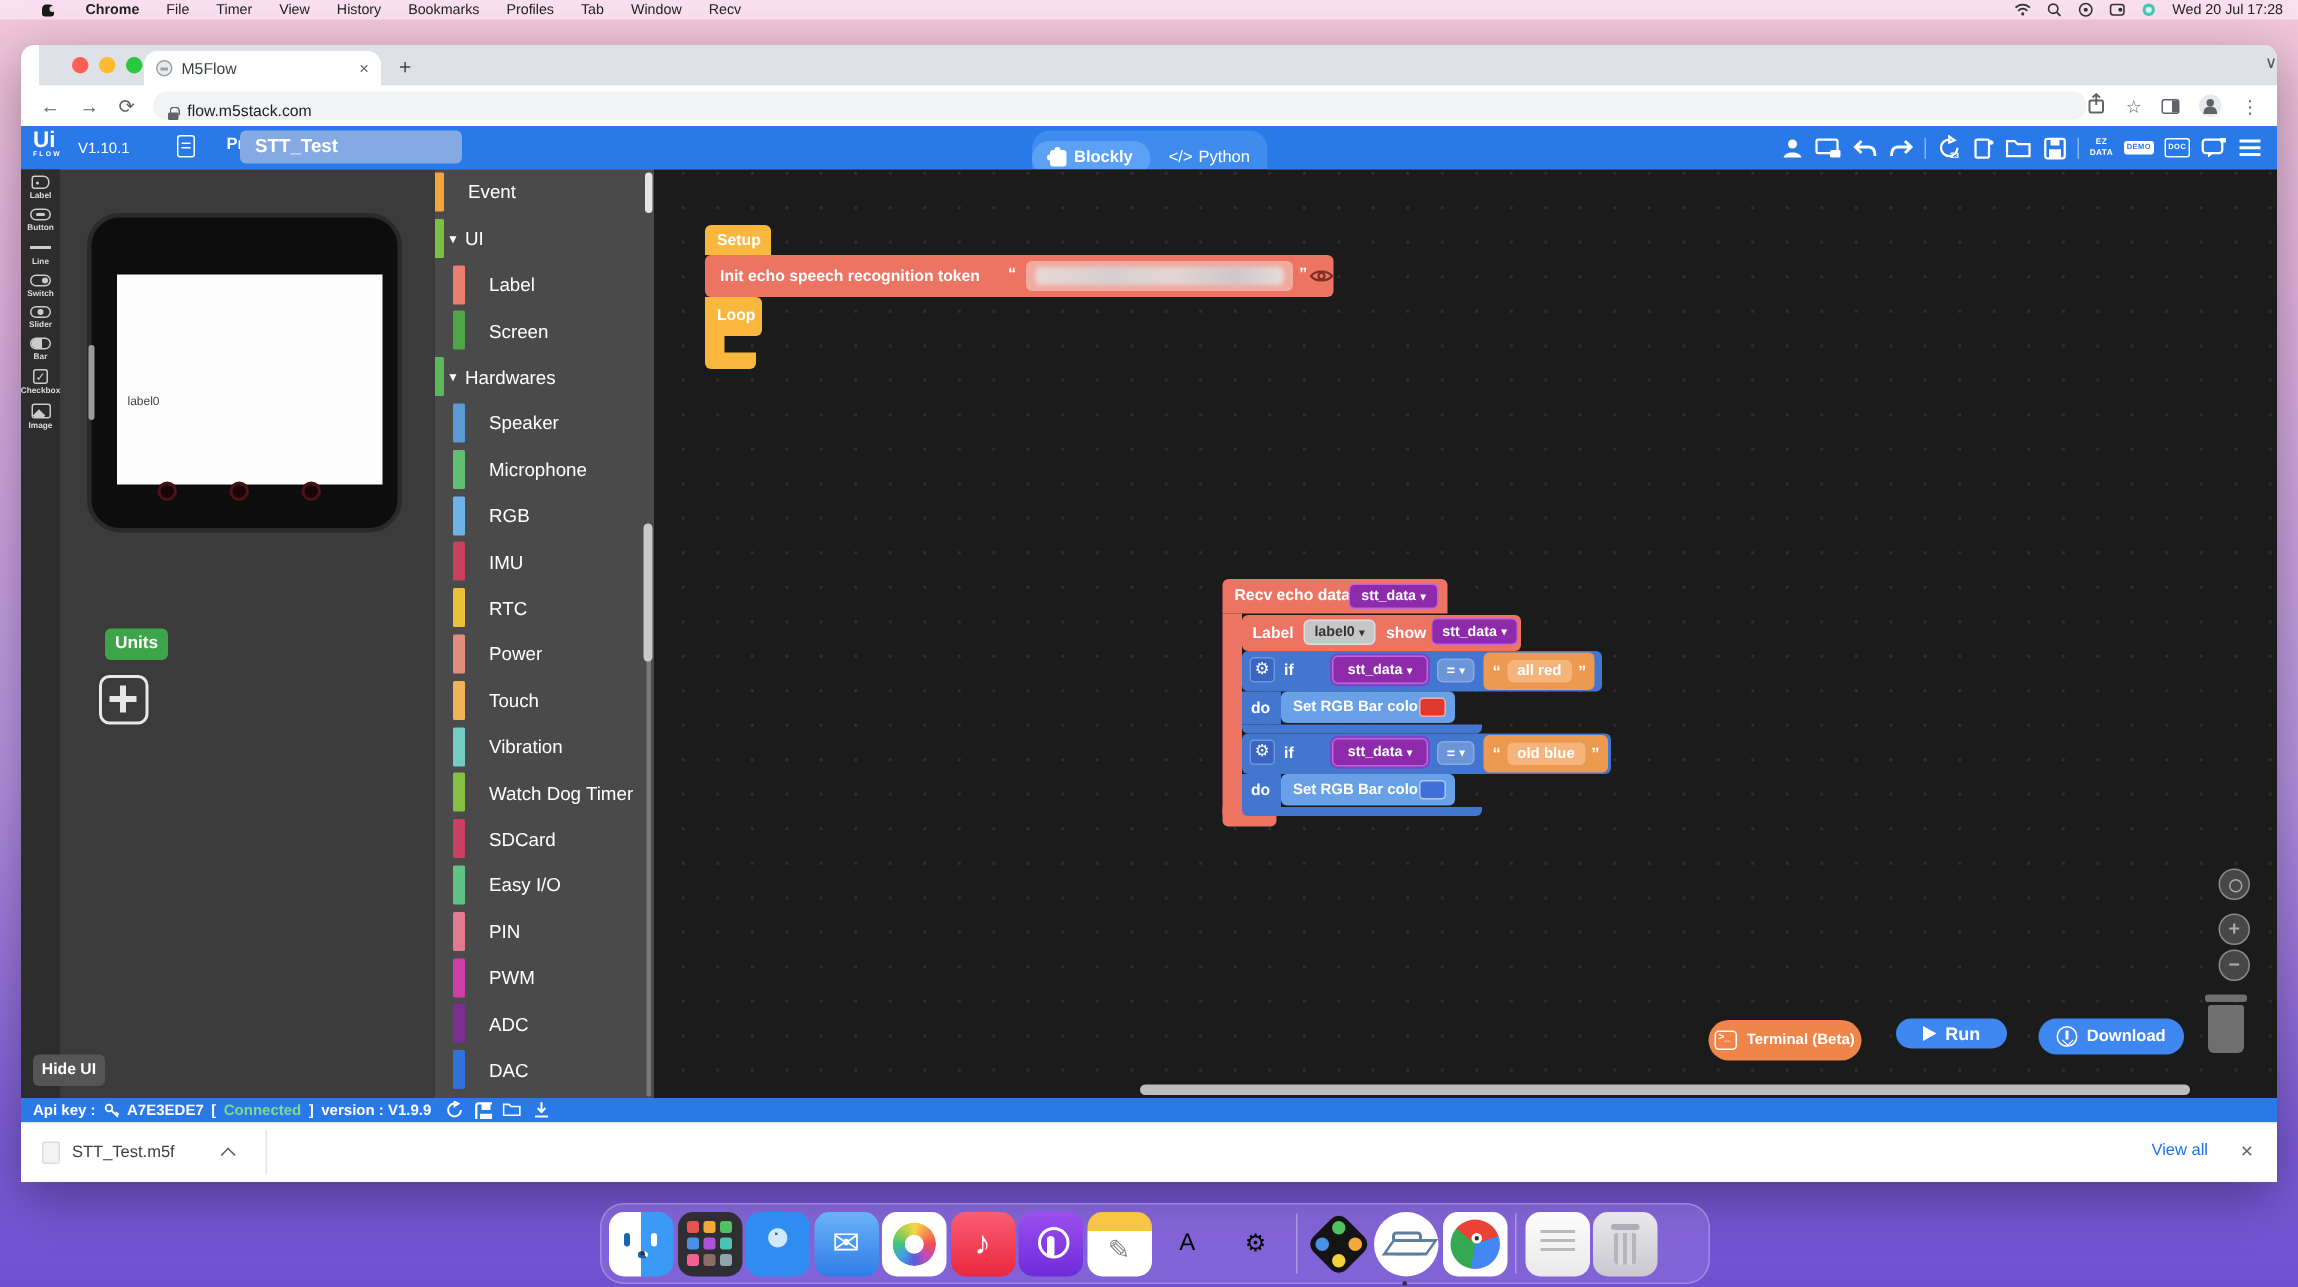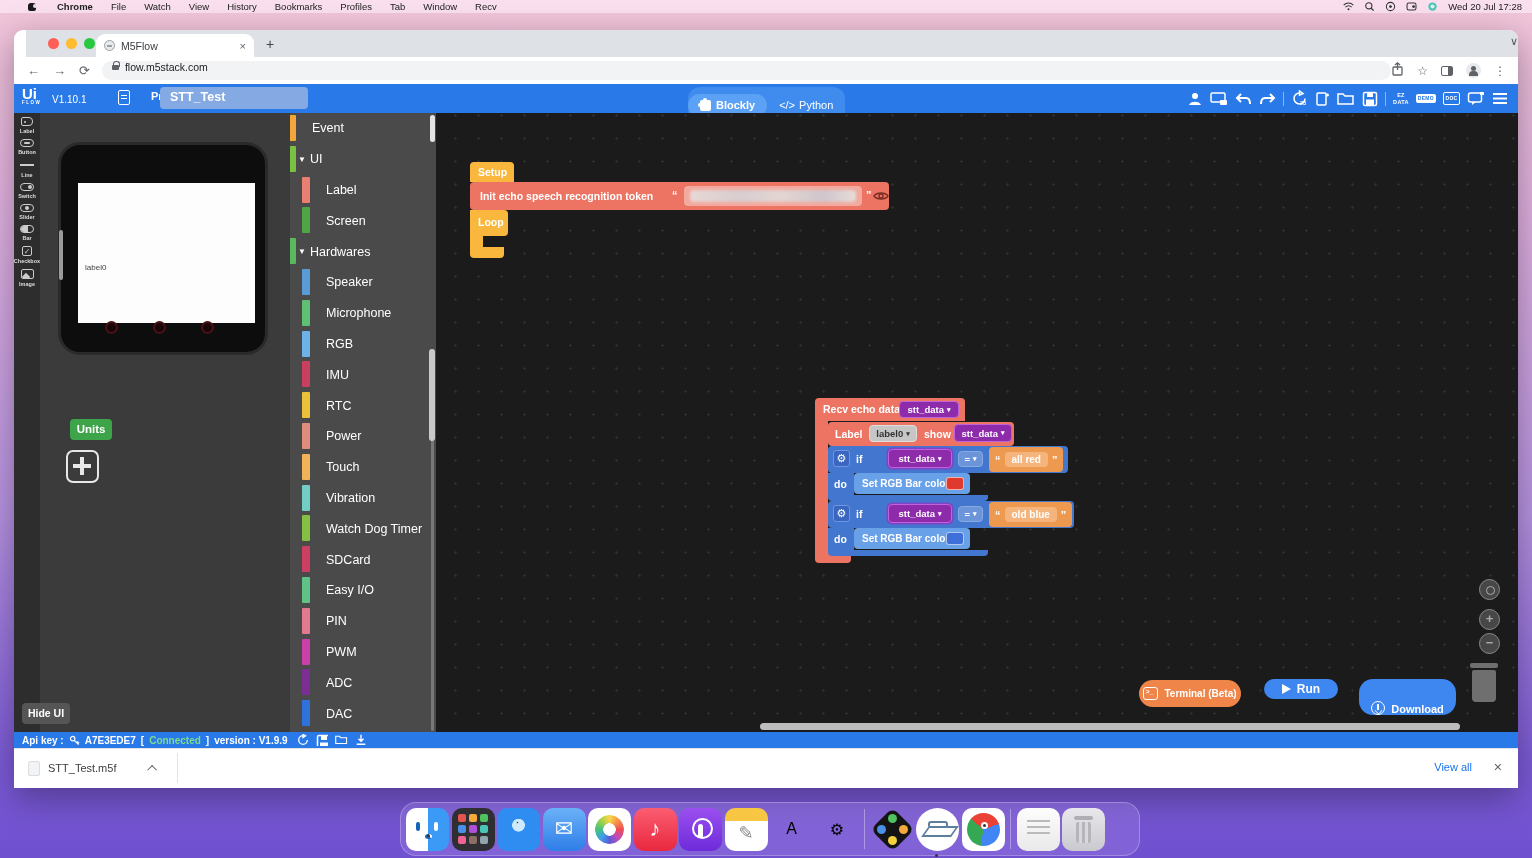--- a/index.html
+++ b/index.html
@@ -28,21 +28,21 @@
   .tab { position:absolute; left:70px; top:4px; width:158px; height:23px; background:#fff; border-radius:9px 9px 0 0;
     display:flex; align-items:center; font-size:10.5px; color:#3c4043; padding:0 8px; gap:6px; }
   .favicon { width:11px; height:11px; border-radius:50%; background:#e8eaed; border:1px solid #9aa0a6; position:relative; }
   .favicon::after{content:"";position:absolute;left:2px;top:4px;width:5px;height:2px;background:#9aa0a6;}
   .tab .close { margin-left:auto; color:#5f6368; font-size:11px; }
   .newtab { position:absolute; left:240px; top:6px; color:#444; font-size:14px; }
   .tabchev { position:absolute; right:12px; top:5px; color:#555; font-size:11px; }
   .toolbar { position:absolute; top:27px; left:0; width:100%; height:27px; background:#fff; display:flex; align-items:center; }
   .navic { color:#5f6368; font-size:13px; margin-left:13px; }
   .omnibox { margin-left:12px; width:1300px; height:19px; background:#f1f3f4; border-radius:10px;
-    display:flex; align-items:flex-start; padding:0 10px; gap:6px; font-size:10.5px; color:#202124; }
+    display:flex; align-items:flex-end; padding:0 10px; gap:6px; font-size:10.5px; color:#202124; }
   .lock { width:7px; height:9px; position:relative; }
   .lock::before{content:"";position:absolute;left:1px;top:0;width:5px;height:5px;border:1px solid #5f6368;border-bottom:none;border-radius:3px 3px 0 0;}
   .lock::after{content:"";position:absolute;left:0;top:4px;width:7px;height:5px;background:#5f6368;border-radius:1px;}
   .tb-right { margin-left:auto; display:flex; align-items:center; gap:13px; padding-right:12px; color:#5f6368; font-size:12px; }
   .sidebar-ic { width:12px; height:10px; border:1.3px solid #5f6368; border-radius:2px; position:relative; }
   .sidebar-ic::after{content:"";position:absolute;right:0;top:0;width:4px;height:100%;background:#5f6368;}
   .avatar-ic { width:15px; height:15px; border-radius:50%; background:#e8eaed; position:relative; }
   .avatar-ic::before{content:"";position:absolute;left:5px;top:3px;width:5px;height:5px;border-radius:50%;background:#5f6368;}
   .avatar-ic::after{content:"";position:absolute;left:3px;top:8px;width:9px;height:5px;border-radius:4px 4px 0 0;background:#5f6368;}
 
@@ -115,21 +115,21 @@
   .cat .arr { position:absolute; left:8px; font-size:8px; color:#fff; }
   .cat.lv0.witharr .clab { margin-left:20px; }
   .catscroll-top { position:absolute; right:1px; top:2px; width:5px; height:27px; background:#e3e3e3; border-radius:3px; }
   .catscroll-line { position:absolute; right:2px; top:236px; width:3px; height:382px; background:#787878; border-radius:2px; }
   .catscroll-thumb { position:absolute; right:1px; top:236px; width:6px; height:92px; background:#c9c9c9; border-radius:3px; }
 
   
   .canvas { position:absolute; left:422px; top:0; width:660px; height:100%; background:#1b1b1b;
     width:1082px;
     background-image:radial-gradient(circle,#2e2e2e 1px,transparent 1.2px); background-size:23px 23px; background-position:8px 14px; }
-  .blk { position:absolute; border-radius:4px; color:#fff;margin-top:12px; }
+  .blk { position:absolute; border-radius:4px; color:#fff; }
   .blk .btxt { font-size:10.5px; font-weight:bold; white-space:nowrap; }
   .dd { position:absolute; display:flex; align-items:center; justify-content:center; gap:3px; border-radius:4px; font-size:9.5px; font-weight:bold; color:#fff; }
   .dd .caret { font-size:7px; }
   .dd.purple { background:#8d2bab; border:1.5px solid #c063d8; }
   .dd.purple.glow { box-shadow:0 0 0 1.5px #7a45c8; }
   .dd.gray { background:#c6c6c6; color:#333; border:1px solid #dedede; }
   .dd.op { background:#6b94d9; border:1px solid #87aae4; }
   .token-field { position:absolute; background:#f2a99e; border-radius:4px; overflow:hidden; }
   .token-blur { position:absolute; left:6px; top:4px; right:6px; bottom:4px; border-radius:4px;
     background:linear-gradient(90deg,#e7d8d4,#d8cdd0 30%,#e3d6d2 55%,#cfc6cc 80%,#e7dcd8); filter:blur(1.5px); }
@@ -213,21 +213,21 @@
   .di-trash::before{content:"";position:absolute;left:12px;top:8px;width:19px;height:4px;background:#aeaeb4;border-radius:2px;}
   .di-trash::after{content:"";position:absolute;left:14px;top:14px;width:15px;height:21px;background:repeating-linear-gradient(90deg,#b5b5bb 0 3px,#d8d8de 3px 6px);border-radius:2px 2px 3px 3px;}
 </style>
 </head>
 <body>
 
 <div id="screen">
 
   <div class="menubar">
     <span class="apple"></span>
-    <span id="menu-items"><span class="mitem bold">Chrome</span><span class="mitem">File</span><span class="mitem">Watch</span><span class="mitem">View</span><span class="mitem">History</span><span class="mitem">Bookmarks</span><span class="mitem">Profiles</span><span class="mitem">Tab</span><span class="mitem">Window</span><span class="mitem">Recv</span></span>
+    <span id="menu-items"><span class="mitem bold">Chrome</span><span class="mitem">File</span><span class="mitem">Timer</span><span class="mitem">View</span><span class="mitem">History</span><span class="mitem">Bookmarks</span><span class="mitem">Profiles</span><span class="mitem">Tab</span><span class="mitem">Window</span><span class="mitem">Recv</span></span>
     <span class="mb-right">
       <span class="sic">
           <svg viewBox="0 0 16 16">
             <path d="M1 6 C5 2 11 2 15 6" stroke="#333" fill="none" stroke-width="1.6"></path>
             <path d="M3.5 9 C6.3 6.4 9.7 6.4 12.5 9" stroke="#333" fill="none" stroke-width="1.6"></path>
             <circle cx="8" cy="12" r="1.5" fill="#333"></circle>
           </svg>
         </span>
       <span class="sic">
           <svg viewBox="0 0 16 16">
@@ -632,21 +632,21 @@
         </div>
 
         <div class="pill terminal" style="left:703px;top:567px;width:102px;height:27px;">
           <span class="termic"></span>
           <span>Terminal (Beta)</span>
         </div>
         <div class="pill blue" style="left:828px;top:566px;width:74px;height:20px;font-size:12px;">
           <span class="playic"></span>
           <span>Run</span>
         </div>
-        <div class="pill blue" style="left:923px;top:566px;width:97px;height:36px;font-size:11px;align-items:flex-end;">
+        <div class="pill blue" style="left:923px;top:566px;width:97px;height:24px;font-size:11px;">
           <span class="dlic"></span>
           <span>Download</span>
         </div>
         <div class="hscroll"></div>
       </div>
     </div>
 
     <div class="statusbar">
       <div class="sb-left">
         <span>Api key :</span>

